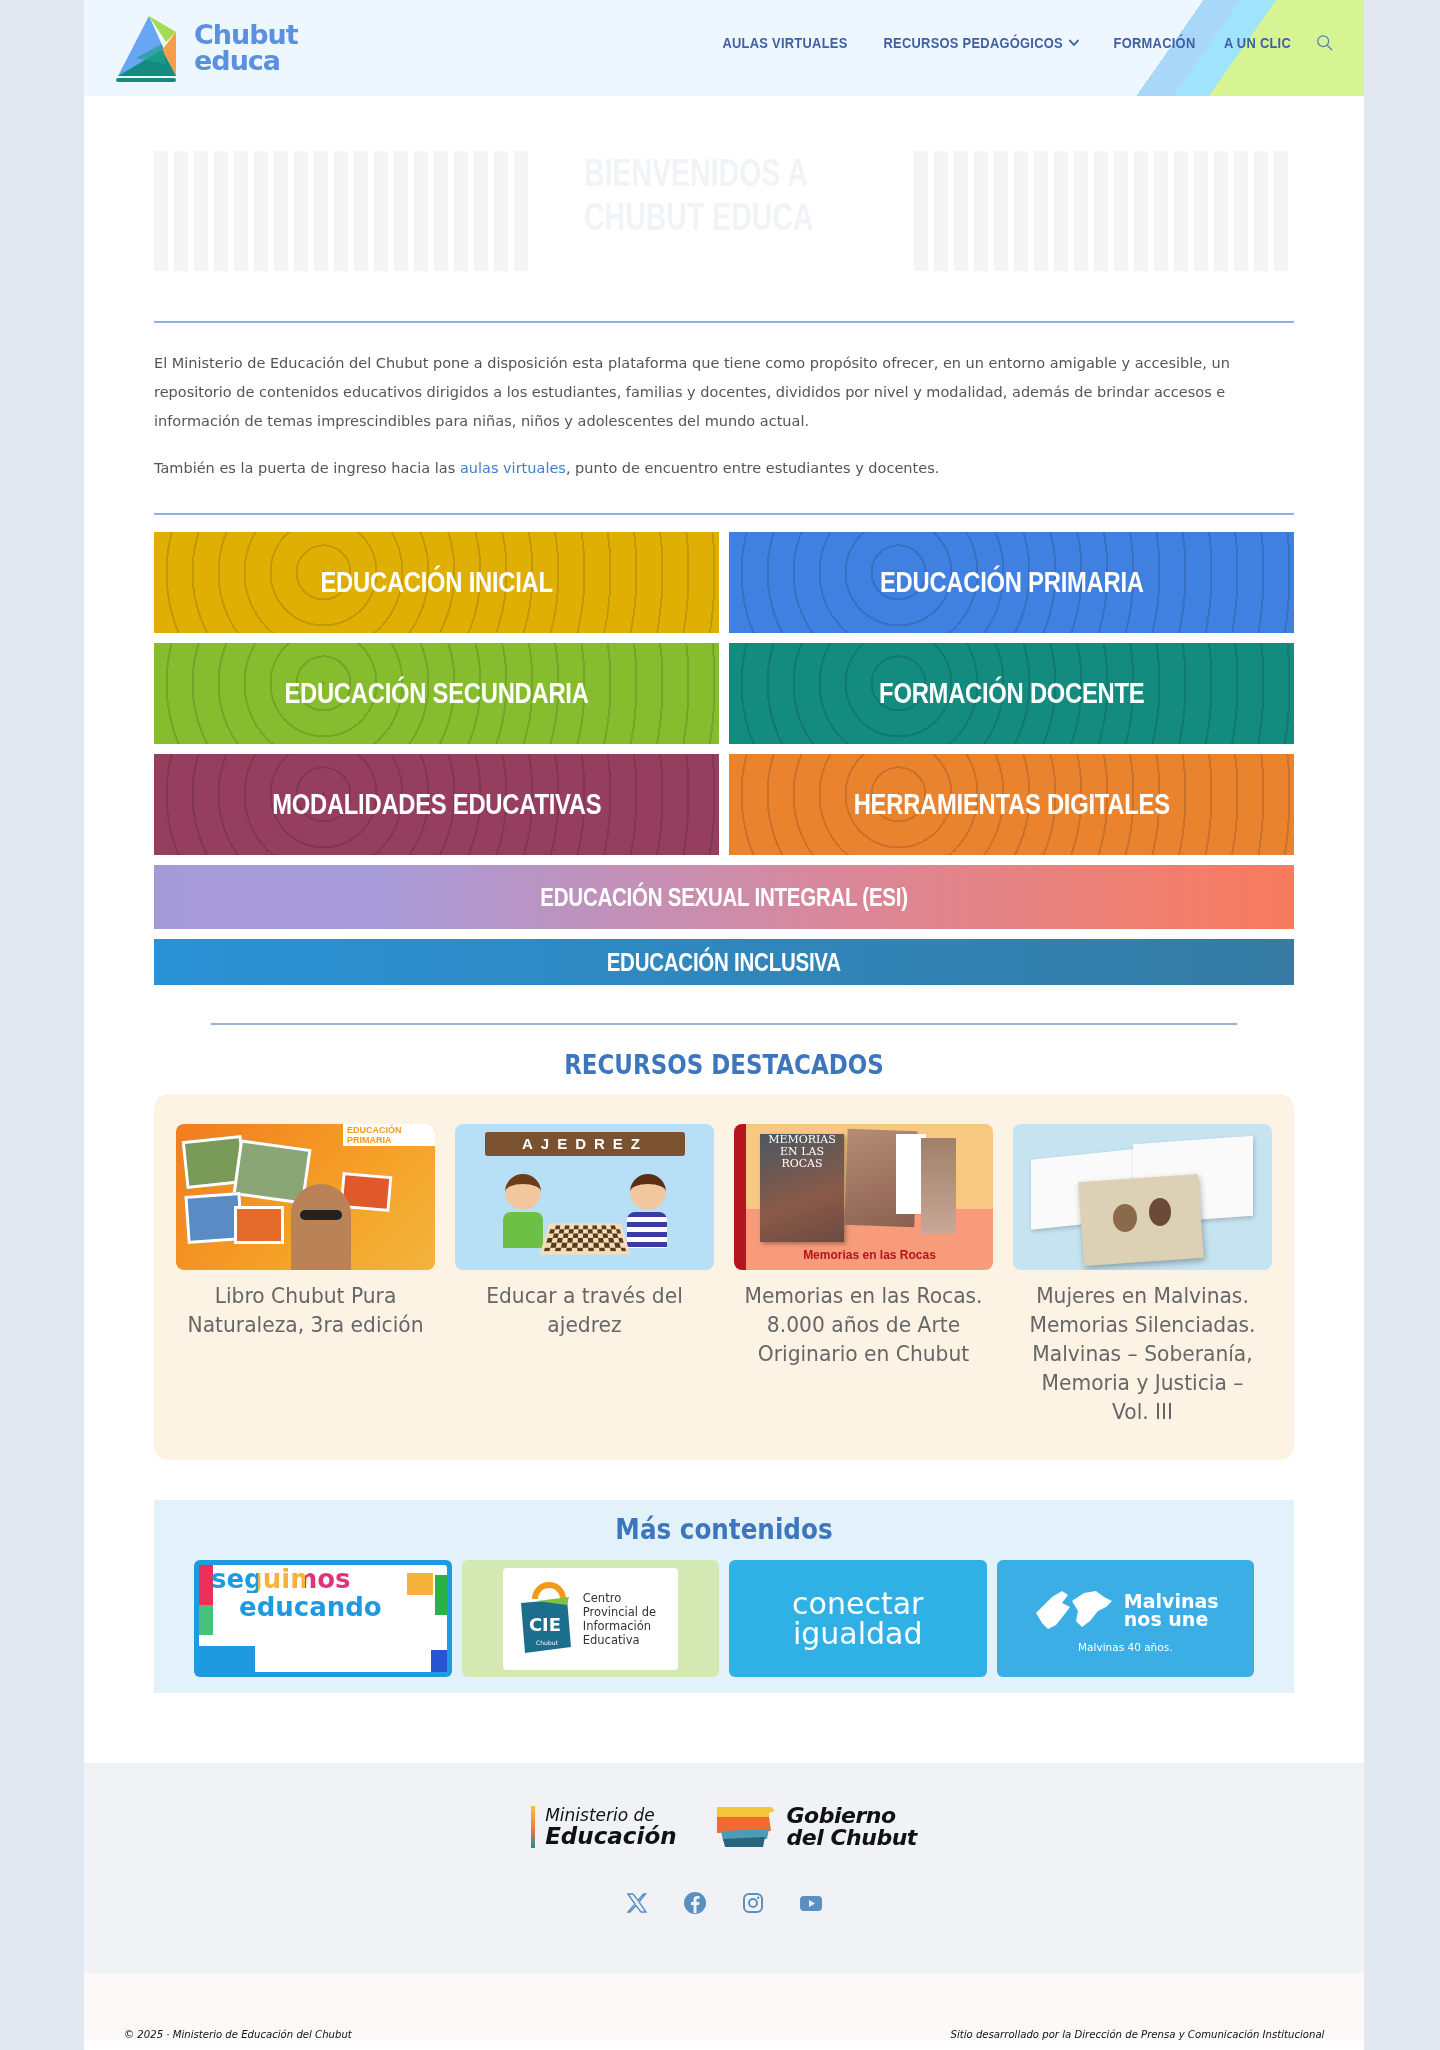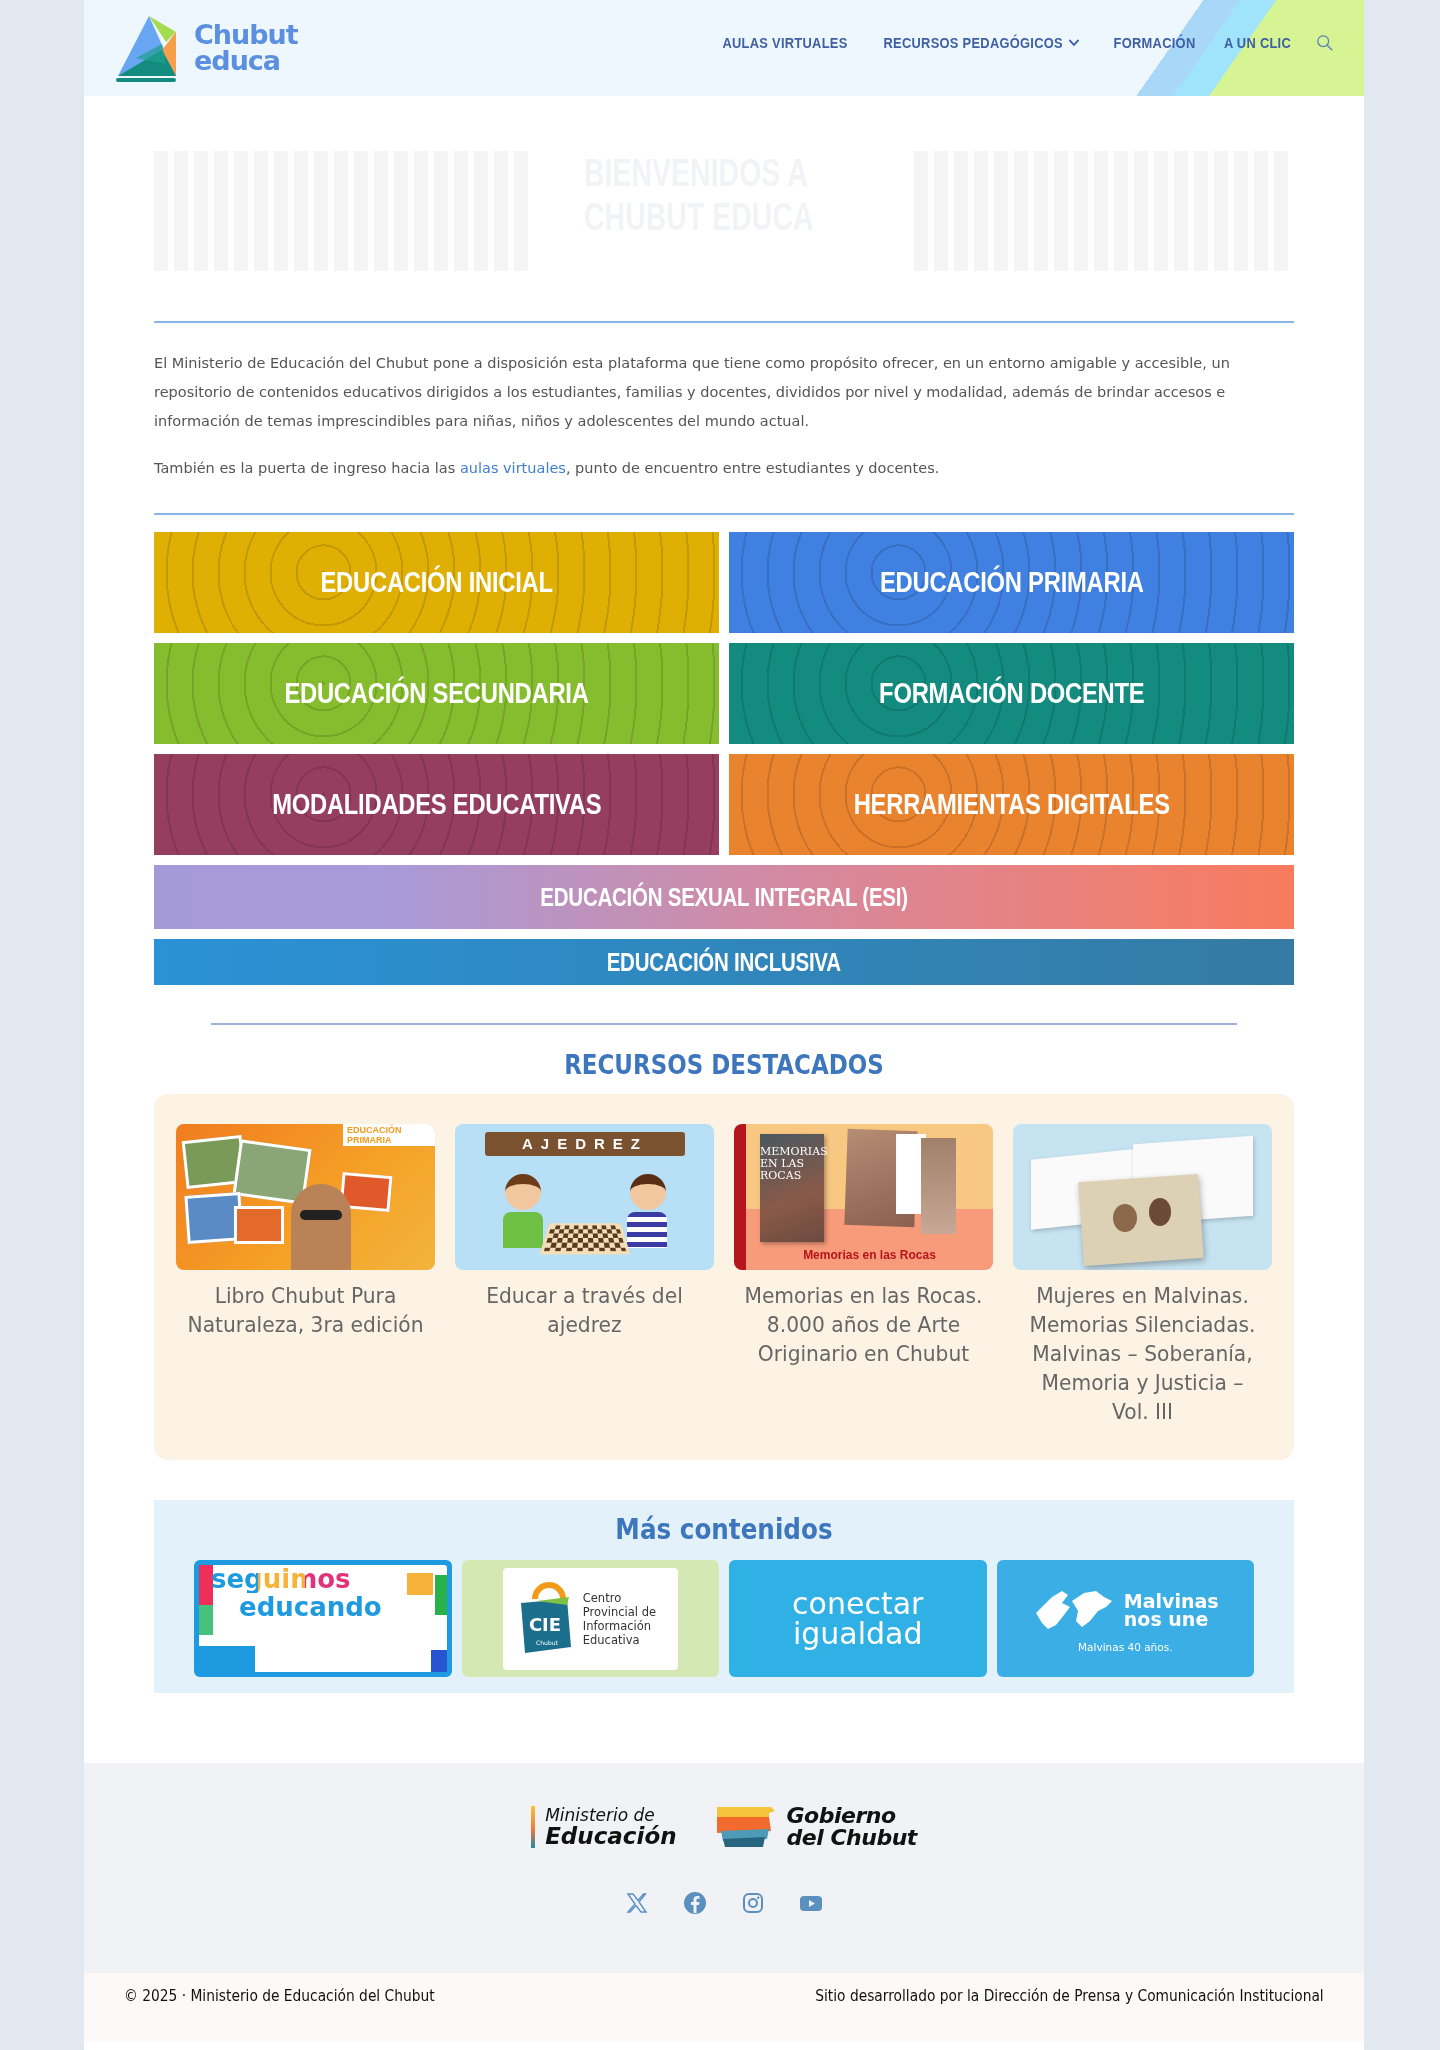--- a/index.html
+++ b/index.html
@@ -65,21 +65,21 @@
   .m-cpie { background: #d4e8b4; }
   .m-cpie .inner { width: 175px; height: 102px; background: #fff; border-radius: 4px; display: flex; align-items: center; gap: 8px; padding-left: 14px; }
   .m-conectar { background: #30b1e5; color: #fff; font-family: "DejaVu Sans", sans-serif; font-weight: normal; font-size: 30px; line-height: 30px; text-align: left; flex-direction: column; }
   .m-malvinas { background: #3aaee5; color: #fff; flex-direction: column; }
   
   .footer { margin-top: 70px; background: #f1f2f6; height: 210px; position: relative; font-style: italic; }
   .flogos { display: flex; justify-content: center; align-items: center; gap: 38px; padding-top: 42px; }
   .flogo { display: flex; align-items: center; gap: 10px; font-family: "DejaVu Sans", sans-serif; color: #111; }
   .social { display: flex; justify-content: center; gap: 34px; margin-top: 42px; }
   .social-icon { width: 24px; height: 24px; cursor: pointer; }
-  .copyright { background: #fdf9f9; height: 68px; display: flex; justify-content: space-between; align-items: flex-start; padding: 14px 40px 0; font-family: "DejaVu Sans", sans-serif; font-size: 15px; color: #111; }
+  .copyright { background: #fdf9f9; height: 68px; display: flex; justify-content: space-between; align-items: flex-end; padding: 14px 40px 0; font-family: "DejaVu Sans", sans-serif; font-size: 11px; color: #111; font-style: italic; }
   .copyright span { transform: scaleX(0.92); display: inline-block; }
   .copyright .left { transform-origin: left; }
   .copyright .right { transform-origin: right; }
 </style>
 </head>
 <body>
 
 <div class="page">
 
   <header class="header">
@@ -187,21 +187,21 @@
         <div style="position:absolute;left:50px;top:50px;width:36px;height:36px;background:#f1c7a0;border-radius:50%;border-top:10px solid #6b3b1a"></div>
         <div style="position:absolute;left:48px;top:88px;width:40px;height:36px;background:#6dc043;border-radius:8px 8px 0 0"></div>
         <div style="position:absolute;left:175px;top:50px;width:36px;height:36px;background:#f1c7a0;border-radius:50%;border-top:10px solid #5a2e15"></div>
         <div style="position:absolute;left:172px;top:88px;width:40px;height:36px;background:repeating-linear-gradient(#3b3ba5 0 5px,#fff 5px 10px);border-radius:8px 8px 0 0"></div>
         <div style="position:absolute;left:90px;top:96px;width:80px;height:34px;background:repeating-conic-gradient(#5b3a20 0 25%, #f2dfb8 0 50%) 0 0/10px 10px;border:3px solid #f2dfb8;transform:perspective(60px) rotateX(25deg)"></div>
       </div>
       <div class="rtitle">Educar a través del ajedrez</div>
     </a>
     <a class="rcard">
       <div class="rimg img-memorias">
-        <div style="position:absolute;left:14px;top:10px;width:64px;height:108px;background:linear-gradient(160deg,#4a5860,#8a5a48 60%,#6b4a40);box-shadow:2px 2px 4px rgba(0,0,0,.3);color:#fff;font-family:'DejaVu Serif',serif;font-size:11px;text-align:left;padding-top:12px;line-height:12px">MEMORIAS<br>EN LAS ROCAS</div>
+        <div style="position:absolute;left:14px;top:10px;width:84px;height:108px;background:linear-gradient(160deg,#4a5860,#8a5a48 60%,#6b4a40);box-shadow:2px 2px 4px rgba(0,0,0,.3);color:#fff;font-family:'DejaVu Serif',serif;font-size:11px;text-align:center;padding-top:0;line-height:12px">MEMORIAS<br>EN LAS ROCAS</div>
         <div style="position:absolute;left:100px;top:6px;width:70px;height:96px;background:linear-gradient(160deg,#b58d74,#8a6050);transform:rotate(2deg)"></div>
         <div style="position:absolute;left:150px;top:10px;width:30px;height:80px;background:#fff"></div>
         <div style="position:absolute;left:175px;top:14px;width:35px;height:96px;background:linear-gradient(#a0806a,#c8a896)"></div>
         <div style="position:absolute;left:0;right:0;bottom:8px;text-align:center;color:#b5161d;font-weight:bold;font-size:12px">Memorias en las Rocas</div>
       </div>
       <div class="rtitle">Memorias en las Rocas. 8.000 años de Arte Originario en Chubut</div>
     </a>
     <a class="rcard">
       <div class="rimg img-mujeres">
         <div style="position:absolute;left:18px;top:30px;width:110px;height:70px;background:#fafafa;transform:skewY(-6deg);box-shadow:1px 2px 4px rgba(0,0,0,.2)"></div>

